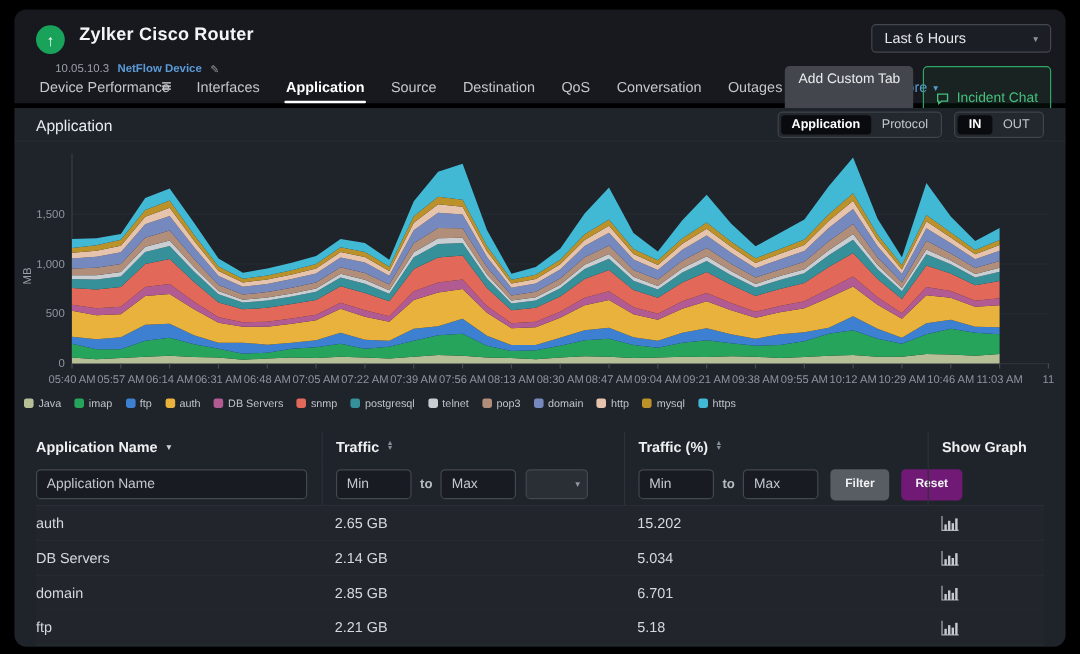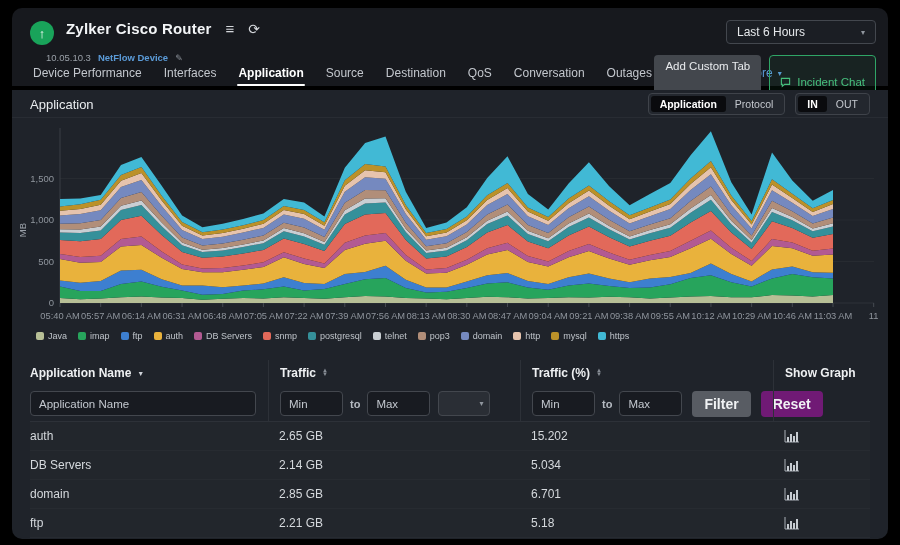--- a/index.html
+++ b/index.html
@@ -5,21 +5,21 @@
   * { box-sizing: border-box; margin: 0; padding: 0; }
   html,body { width:900px; height:545px; }
   body { background:#000; font-family:"Liberation Sans",sans-serif; overflow:hidden; position:relative; }
   .window { position:absolute; left:12px; top:8px; width:876px; height:531px; }
 
   
   .hdr { position:relative; height:78px; background:#17191e; border-radius:10px 10px 0 0; }
   .status-circle { position:absolute; left:18px; top:13px; width:24px; height:24px; border-radius:50%;
     background:#19a35a; color:#fff; display:flex; align-items:center; justify-content:center;
     font-size:13px; font-weight:bold; }
-  .title-row { position:absolute; left:54px; top:12px; display:flex; align-items:center; gap:14px; }
+  .title-row { position:absolute; left:54px; top:12px; display:flex; align-items:center; gap:28px;flex-direction:column; }
   .title { font-size:15px; font-weight:700; color:#f3f5f7; letter-spacing:.2px; }
   .icon-menu { color:#d4d7db; font-size:15px; cursor:pointer; line-height:1; }
   .icon-refresh { color:#d4d7db; font-size:14px; cursor:pointer; line-height:1; }
   .sub-row { position:absolute; left:34px; top:44px; display:flex; align-items:center; gap:7px; font-size:9.5px; }
   .ip { color:#9aa0a8; }
   .badge { color:#5b9bd8; font-weight:700; }
   .icon-edit { color:#8f959d; font-size:9px; }
   .time-range { position:absolute; right:12px; top:12px; width:150px; height:24px; border:1px solid #43474e;
     border-radius:4px; display:flex; align-items:center; justify-content:space-between; padding:0 10px;
     color:#e5e8eb; font-size:12px; cursor:pointer; background:#1b1e24; }
@@ -41,42 +41,42 @@
   .sec-hdr { display:flex; justify-content:space-between; align-items:center; padding:7px 18px 6px;
     border-bottom:1px solid #282c33; height:28px; }
   .sec-title { font-size:13px; color:#e9ecef; }
   .toggles { display:flex; gap:10px; }
   .tgl { display:flex; border:1px solid #3f434a; border-radius:4px; padding:2px; font-size:10.5px; background:#23272e; }
   .tgl .chip { padding:2px 9px; color:#c4c8ce; border-radius:3px; cursor:pointer; white-space:nowrap; }
   .tgl .chip.on { background:#0a0b0e; color:#fff; font-weight:700; }
 
   
   #chart { display:block; }
-  .legend { display:flex; gap:11px; padding:1px 0 0 24px; align-items:flex-start; }
+  .legend { display:flex; gap:11px; padding:1px 0 0 8px; align-items:flex-start; }
   .lg-item { display:flex; align-items:center; gap:4px; font-size:9px; color:#bfc4ca; cursor:pointer; white-space:nowrap; }
   .lg-sw { width:8px; height:8px; border-radius:2px; flex:0 0 auto; }
 
   
   .table { position:absolute; left:18px; top:270px; width:840px; }
   .grid { display:grid; grid-template-columns:238px 252px 253px 1fr; }
   .t-head { height:26px; align-items:center; font-size:12px; color:#eef0f2; font-weight:700; }
   .t-head .cell, .t-filter .cell { display:flex; align-items:center; height:100%; }
   .sep { border-left:1px solid #2d3138; padding-left:11px; }
   .sort-caret { color:#cfd3d9; font-size:7px; margin-left:6px; }
   .sort-both { display:flex; flex-direction:column; line-height:.62; font-size:6px; color:#878d95; margin-left:6px; }
   .t-filter { height:36px; border-bottom:1px solid #2d3138; align-items:center; }
   .inp { background:#181b21; border:1px solid #43474e; border-radius:4px; height:25px; color:#dfe3e7;
     font-size:11.5px; padding:0 8px; font-family:"Liberation Sans",sans-serif; outline:none; }
   .inp::placeholder { color:#c3c8cf; }
   .inp.name { width:226px; }
   .inp.mm { width:63px; }
   .to { margin:0 7px; color:#b6bbc2; font-size:11px; font-weight:700; }
   .selbox { width:52px; height:25px; margin-left:8px; background:#2a2e35; border:1px solid #43474e; border-radius:4px;
     display:flex; align-items:center; justify-content:flex-end; padding:0 6px; cursor:pointer; }
-  .btn-filter, .btn-reset { height:26px; padding:0 12px; border-radius:4px; font-size:14px; font-weight:700;
+  .btn-filter, .btn-reset { height:26px; padding:0 12px; border-radius:4px; font-size:10px; font-weight:700;
     color:#f0f2f4; background:#585c63; border:none; cursor:pointer; font-family:"Liberation Sans",sans-serif; }
   .btn-filter { margin-left:10px; }
   .btn-reset { margin-left:10px; background:#701a75; }
   .t-row { height:29px; align-items:center; font-size:12px; color:#d5d9dd; border-bottom:1px solid #272b31;
     background:#22262c; }
   .t-row .cell { display:flex; align-items:center; height:100%; }
   .t-row .pad { padding-left:11px; }
   .graph-btn { display:inline-flex; cursor:pointer; }
 </style>
 </head>

